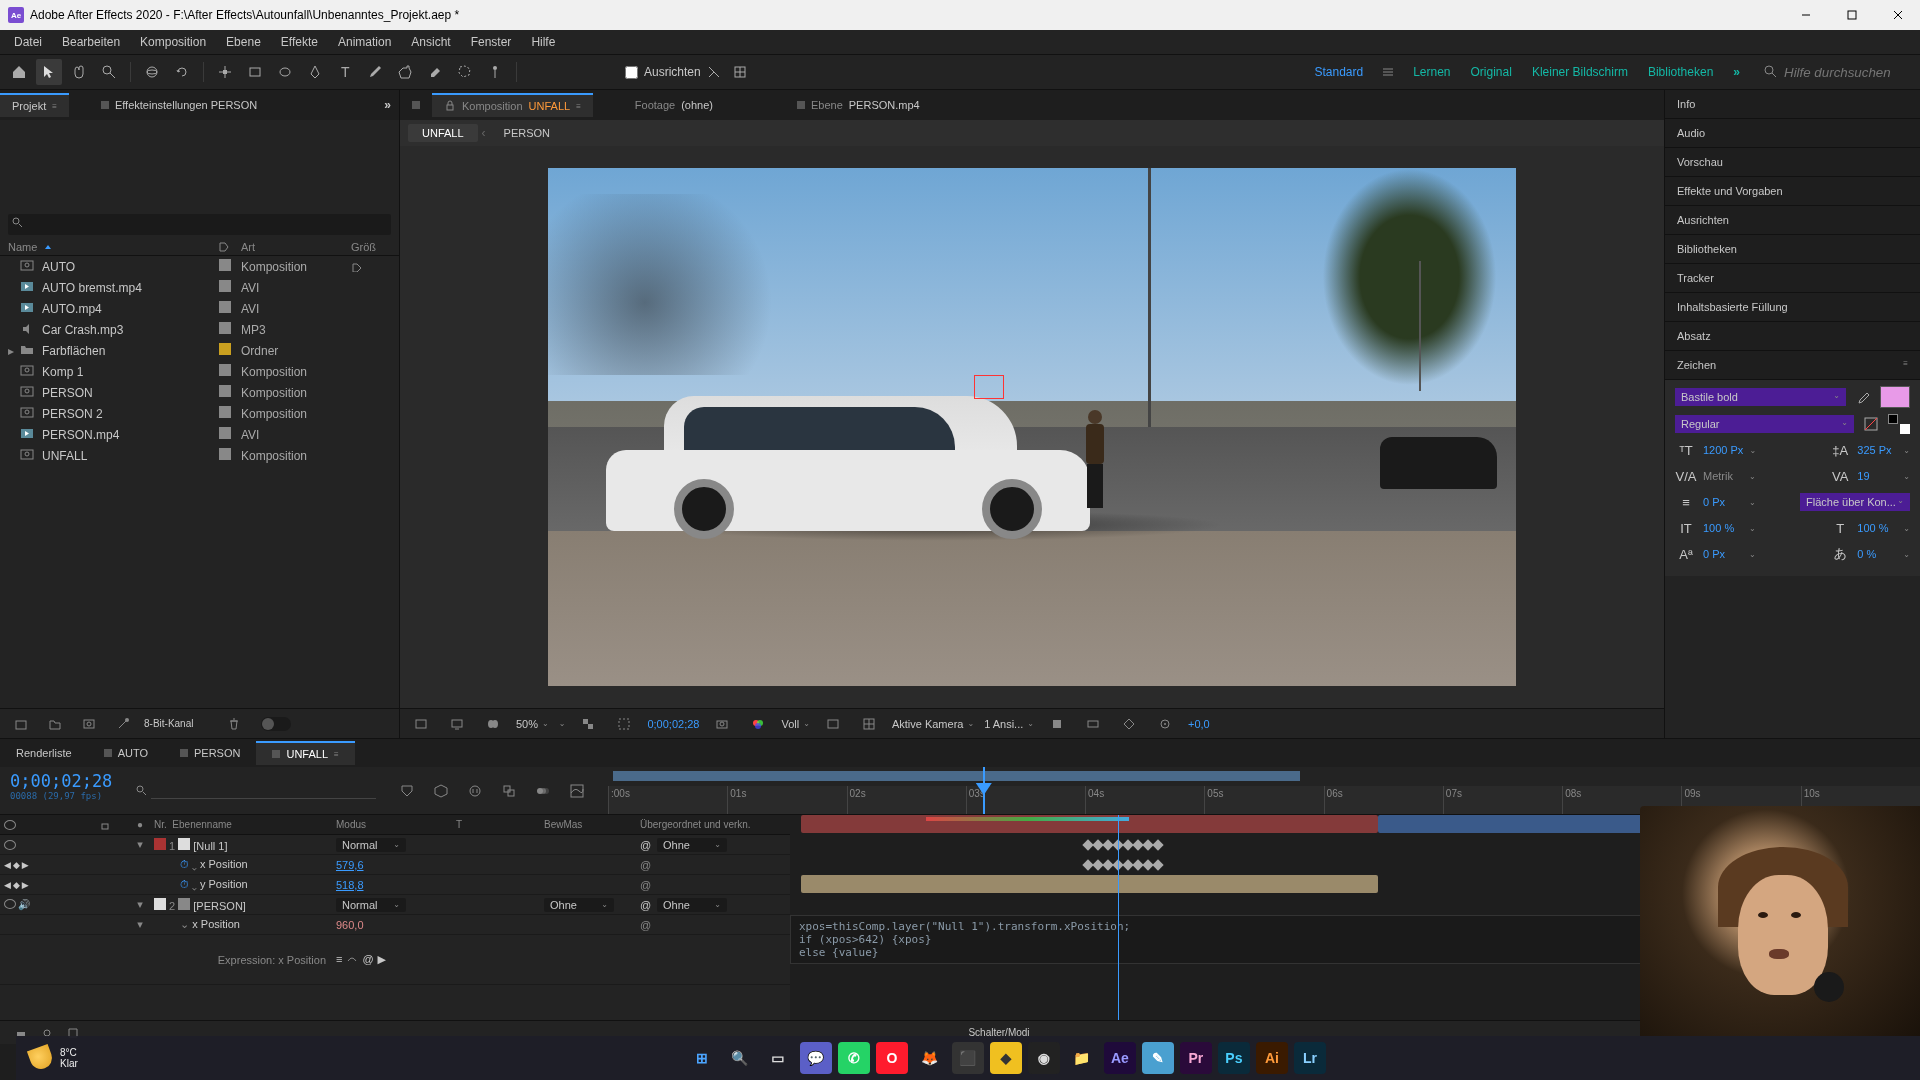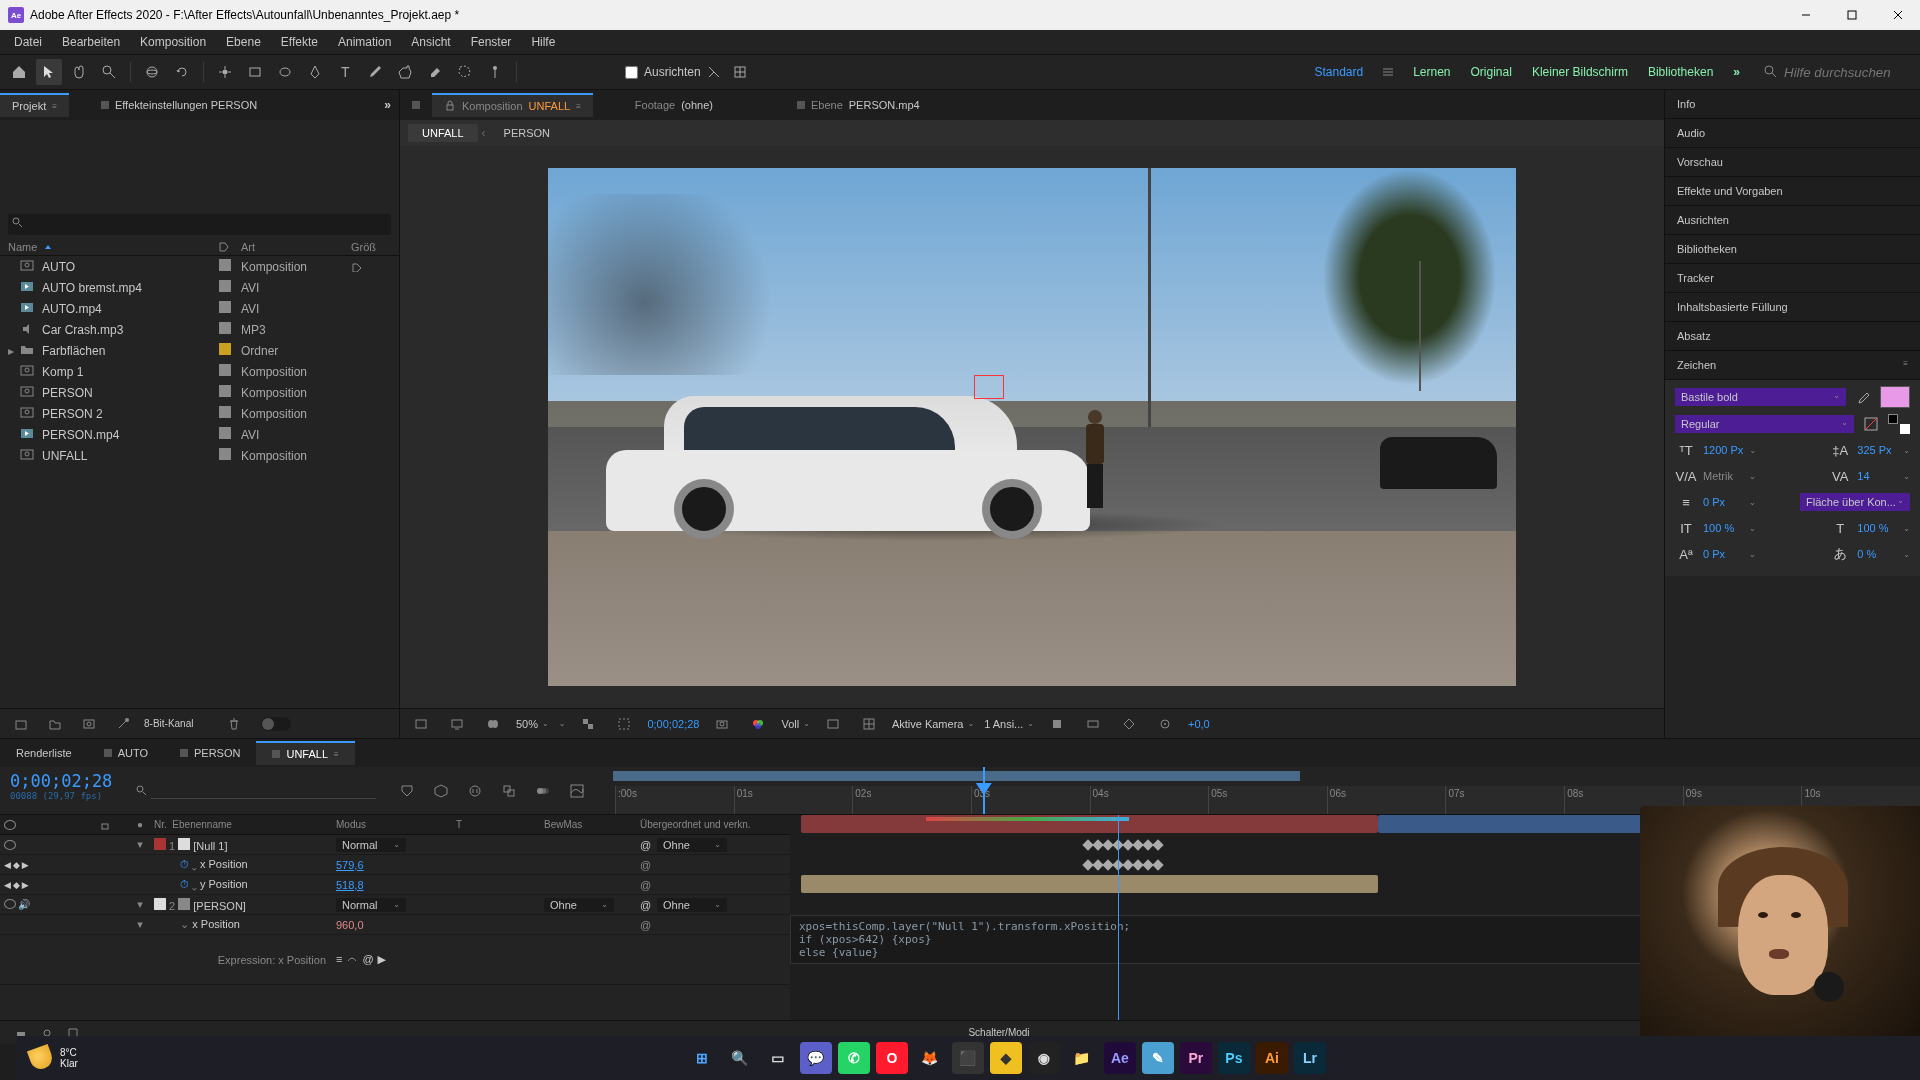--- a/index.html
+++ b/index.html
@@ -15,21 +15,21 @@
 
 .menubar { height: 24px; background: #232323; display: flex; align-items: center; padding: 0 4px; }
 .menubar .menu-item { padding: 3px 10px; cursor: pointer; font-size: 12px; }
 
 
 .toolbar { height: 36px; background: #232323; display: flex; align-items: center; padding: 0 6px; gap: 4px; border-top: 1px solid #111; border-bottom: 1px solid #111; }
 .tool-btn { width: 26px; height: 26px; display: flex; align-items: center; justify-content: center; cursor: pointer; border-radius: 2px; }
 .tool-btn.active { background: #3a3a3a; }
 .tool-sep { width: 1px; height: 20px; background: #3a3a3a; margin: 0 4px; }
 .toolbar .workspace { margin-left: auto; display: flex; gap: 20px; align-items: center; }
-.toolbar .workspace span { cursor: pointer; font-size: 12px; color: #86efac; }
+.toolbar .workspace span { cursor: pointer; font-size: 12px; color: #14b8a6; }
 .toolbar .workspace span.active { color: #3a9bff; }
 .toolbar .search { margin-left: 20px; display: flex; align-items: center; gap: 6px; color: #888; font-style: italic; padding-right: 10px; }
 
 
 .main { display: flex; height: 648px; }
 
 
 .project-panel { width: 400px; background: #232323; display: flex; flex-direction: column; border-right: 1px solid #111; }
 .panel-tabs { height: 30px; display: flex; align-items: center; background: #1e1e1e; }
 .panel-tab { padding: 5px 12px; cursor: pointer; font-size: 11px; display: flex; align-items: center; gap: 6px; }
@@ -110,21 +110,21 @@
 .timeline-tabs { height: 28px; background: #1e1e1e; display: flex; align-items: center; }
 .tl-tab { padding: 5px 16px; cursor: pointer; font-size: 11px; display: flex; align-items: center; gap: 6px; }
 .tl-tab.active { background: #2e2e2e; border-top: 2px solid #3a9bff; color: #fff; }
 .tl-header { height: 48px; display: flex; background: #232323; border-bottom: 1px solid #111; }
 .tl-time { width: 128px; padding: 4px 10px; }
 .tl-time .tc { color: #3a9bff; font-size: 17px; font-family: monospace; }
 .tl-time .fr { color: #2a6aa8; font-size: 9px; font-family: monospace; }
 .tl-search { width: 256px; display: flex; align-items: center; padding: 0 8px; }
 .tl-btns { display: flex; align-items: center; gap: 8px; padding: 0 10px; }
 .tl-ruler { flex: 1; position: relative; background: #232323; }
-.ruler-track { position: absolute; bottom: 0; left: 15px; right: 0; height: 28px; background: #2a2a2a; display: flex; }
+.ruler-track { position: absolute; bottom: 0; left: 8px; right: 0; height: 28px; background: #2a2a2a; display: flex; }
 .ruler-tick { flex: 1; border-left: 1px solid #444; font-size: 10px; color: #888; padding-left: 2px; padding-top: 2px; position: relative; }
 .playhead { position: absolute; top: 0; bottom: 0; width: 2px; background: #3a9bff; z-index: 10; }
 .playhead-head { position: absolute; top: 16px; left: -7px; width: 16px; height: 12px; background: #3a9bff; clip-path: polygon(0 0, 100% 0, 50% 100%); }
 .workarea { position: absolute; top: 4px; left: 0; height: 10px; background: #4a6a8a; }
 
 .tl-body { flex: 1; display: flex; overflow: hidden; }
 .tl-left { width: 790px; background: #232323; overflow: auto; }
 .tl-col-header { display: flex; background: #1e1e1e; font-size: 10px; color: #888; height: 20px; align-items: center; border-bottom: 1px solid #111; }
 .tl-layer-row { display: flex; align-items: center; height: 20px; border-bottom: 1px solid #1a1a1a; font-size: 11px; }
 .tl-c1 { width: 58px; display: flex; gap: 2px; padding-left: 4px; }
@@ -749,21 +749,21 @@
           <span class="chev">⌄</span>
         <div class="char-icon" style="margin-left:auto;">‡A</div>
         <div class="char-val">325 Px</div>
           <span class="chev">⌄</span>
       </div>
       <div class="char-row">
         <div class="char-icon">V/A</div>
         <div class="char-val" style="color:#888;">Metrik</div>
           <span class="chev">⌄</span>
         <div class="char-icon" style="margin-left:auto;">VA</div>
-        <div class="char-val">14</div>
+        <div class="char-val">19</div>
           <span class="chev">⌄</span>
       </div>
       <div class="char-row">
         <div class="char-icon">≡</div>
         <div class="char-val">0 Px</div>
           <span class="chev">⌄</span>
         <div class="char-sel" style="flex:initial;width:110px;margin-left:auto;display:flex;justify-content:space-between;">
             <span>Fläche über Kon...</span>
             <span class="chev">⌄</span>
           </div>

